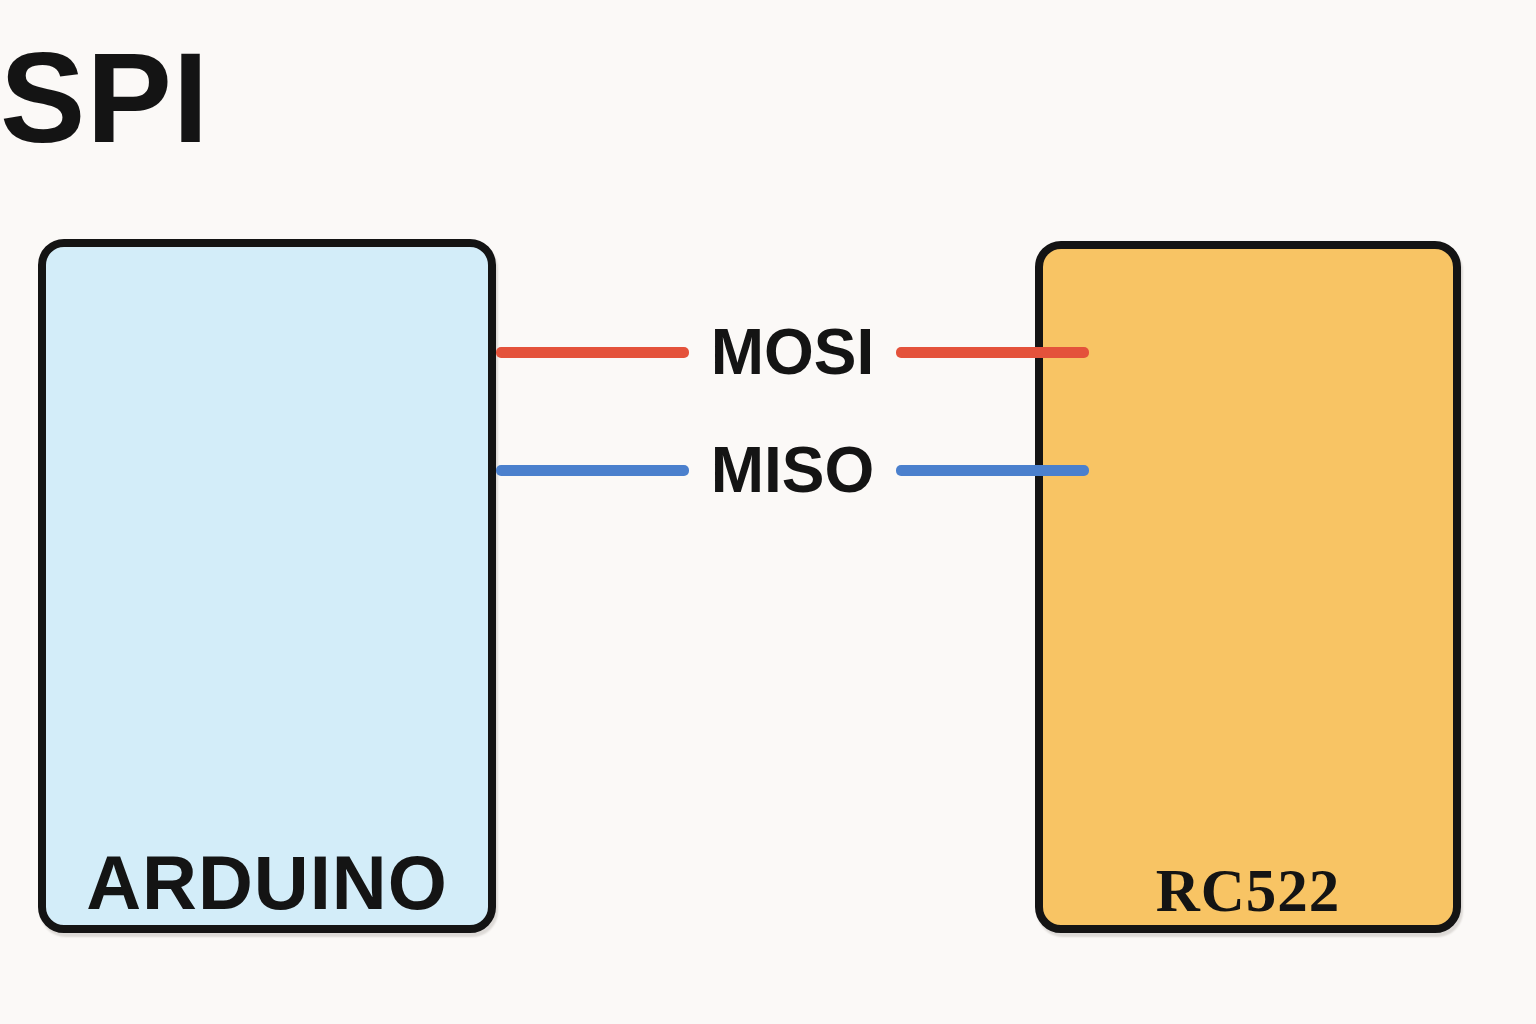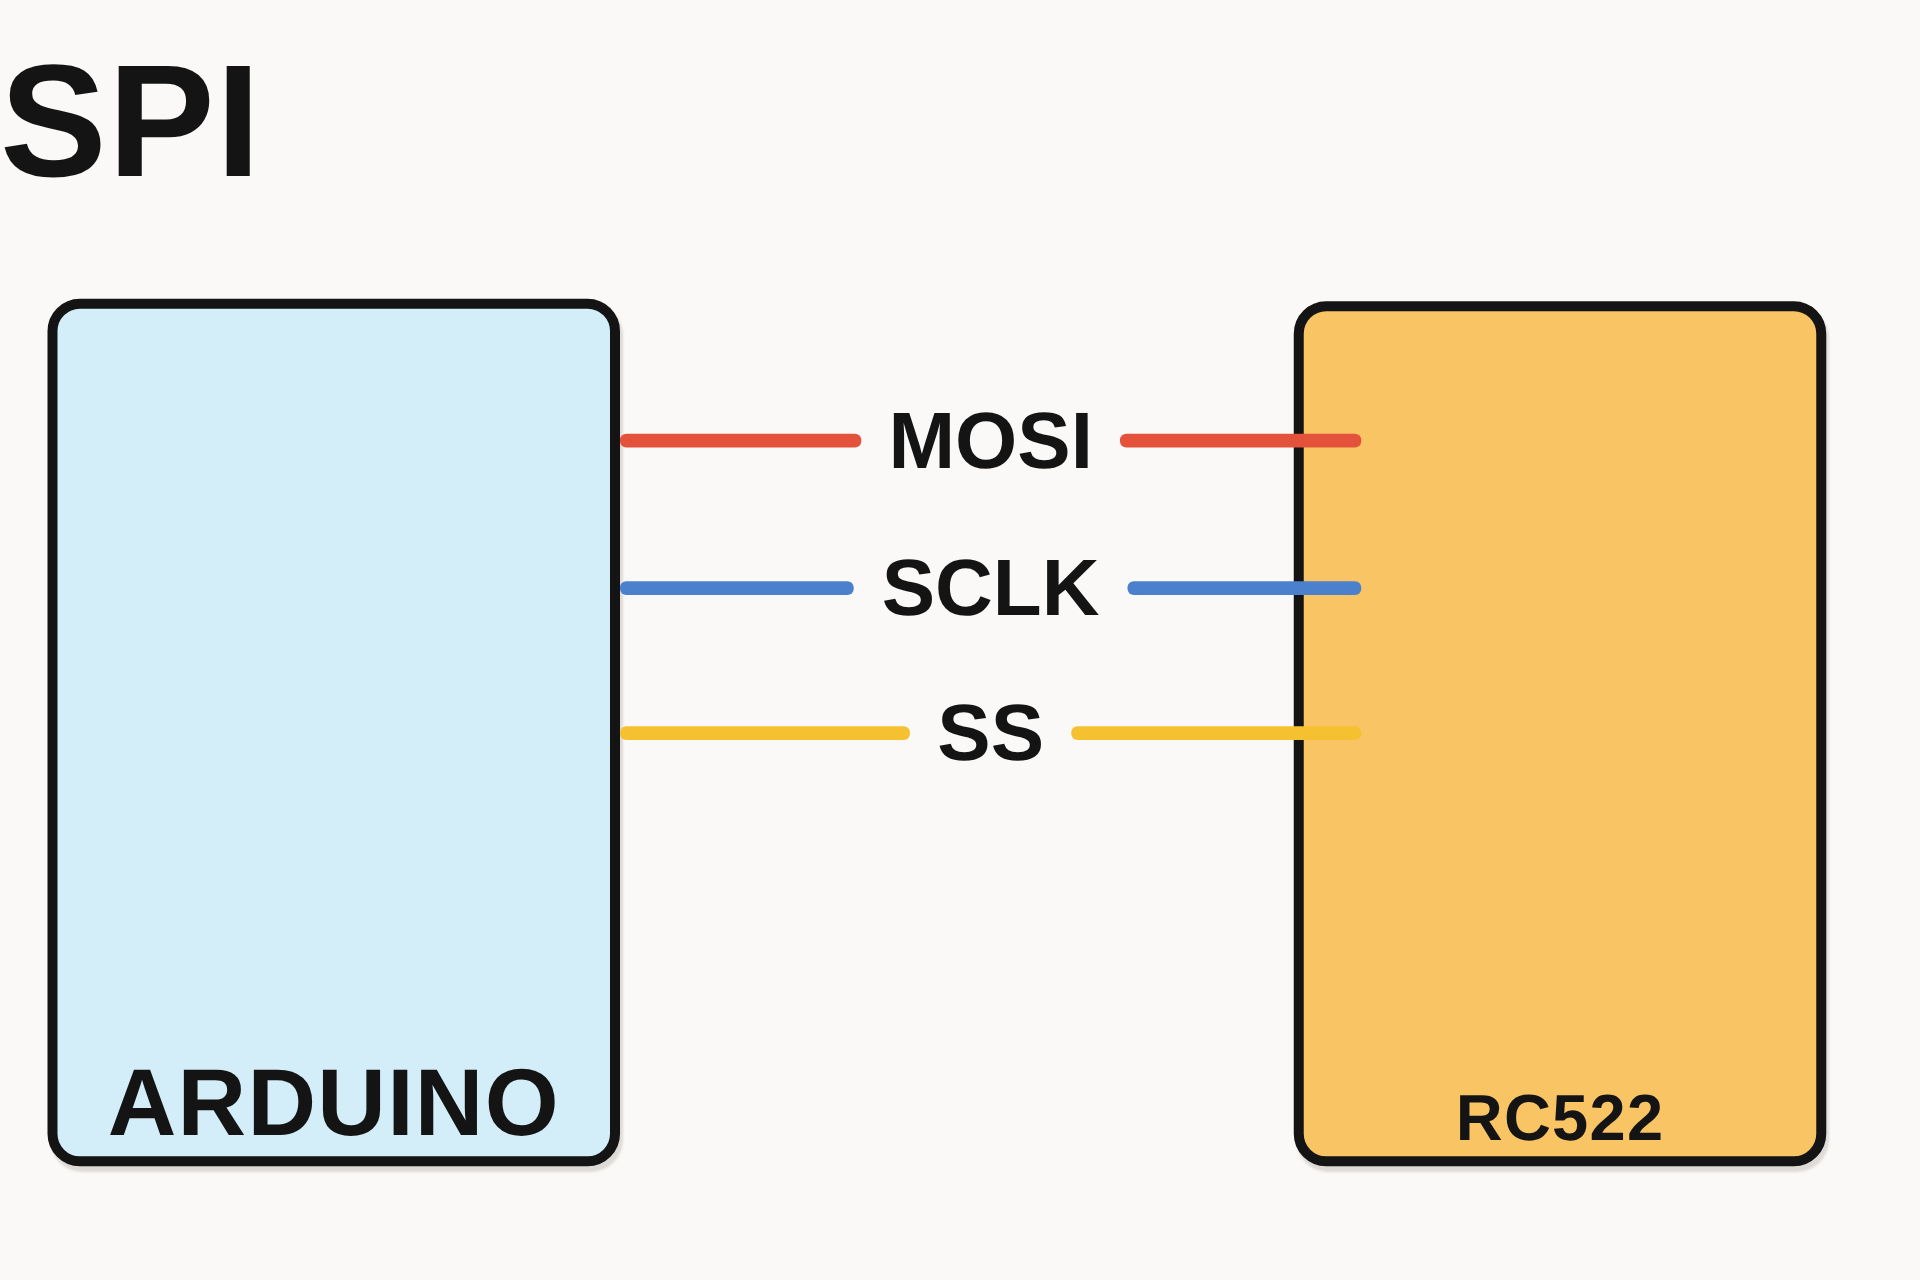--- a/index.html
+++ b/index.html
@@ -53,21 +53,21 @@
     height: 692px;
   }
   .device-label {
     font-weight: bold;
     color: #141414;
     line-height: 1;
     letter-spacing: 1px;
     transform: translateY(-4px);
   }
   .device-left .device-label { font-size: 76px; }
-  .device-right .device-label { font-size: 52px; }
+  .device-right .device-label { font-size: 61px; font-family: Liberation Serif, serif; }
   .wires {
     position: absolute;
     left: 496px;
     top: 0;
     width: 593px;
     height: 1024px;
   }
   .wire {
     position: absolute;
     left: 0;
@@ -112,24 +112,19 @@
   <div class="wires">
     <div class="wire">
       <span class="seg seg-left" style="background-color: rgb(228, 82, 59);"></span>
       <span class="wire-label">MOSI</span>
       <span class="seg seg-right" style="background-color: rgb(228, 82, 59);"></span>
     </div>
 
 
     <div class="wire">
       <span class="seg seg-left" style="background-color: rgb(75, 128, 205);"></span>
-      <span class="wire-label">SCLK</span>
+      <span class="wire-label">MISO</span>
       <span class="seg seg-right" style="background-color: rgb(75, 128, 205);"></span>
     </div>
 
-    <div class="wire">
-      <span class="seg seg-left" style="background-color: rgb(245, 193, 48);"></span>
-      <span class="wire-label">SS</span>
-      <span class="seg seg-right" style="background-color: rgb(245, 193, 48);"></span>
-    </div>
   </div>
 
 </div>
 
 </body></html>

